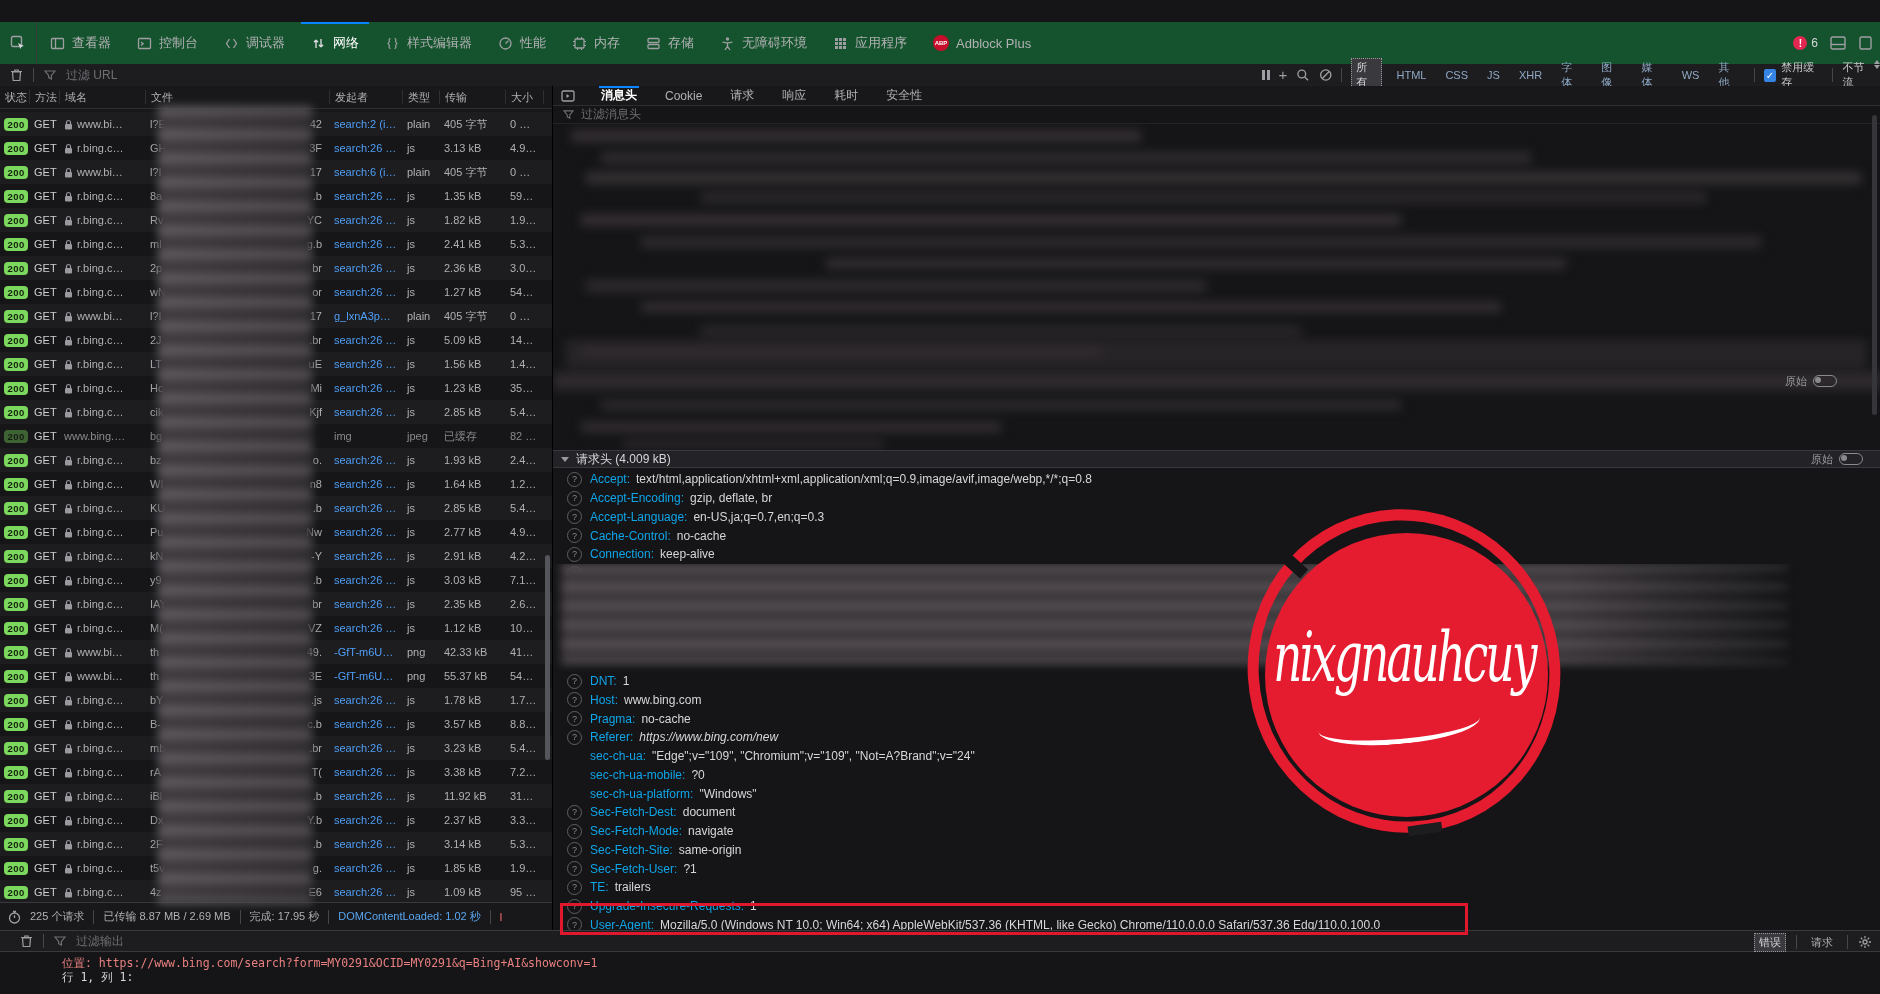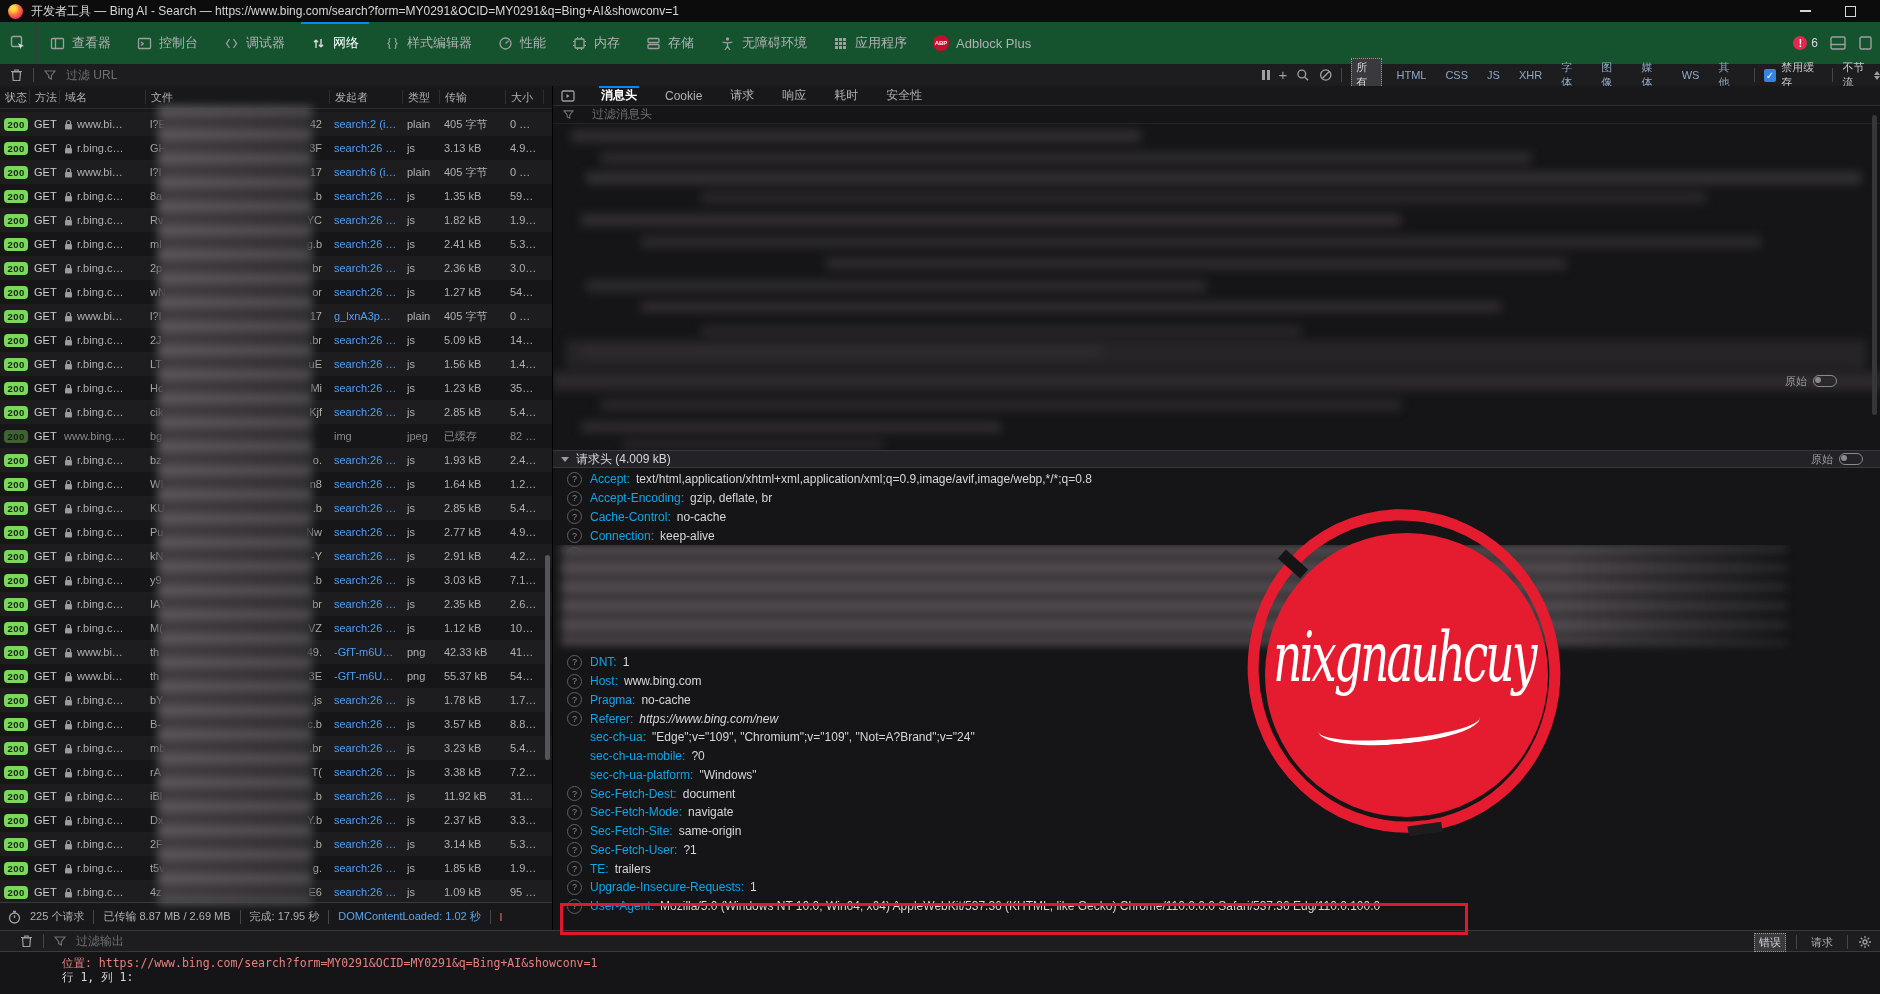--- a/index.html
+++ b/index.html
@@ -40,21 +40,21 @@
   .placeholder{color:#6f6f73;}
   .ntb-right{position:absolute;left:1262px;top:0;height:22px;display:flex;align-items:center;gap:9px;}
   .pauseic{display:flex;gap:2.5px;}
   .pauseic i{width:2.5px;height:10px;background:#9f9fa3;}
   .plus{color:#9f9fa3;font-size:15px;line-height:1;margin-top:-2px;}
   .chip{font-size:11px;color:#8fa8c4;padding:1px 4px;border:1px dotted transparent;}
   .chip.allsel{color:#d7d7db;background:#3a3a3e;border-color:#9a9a9e;}
   .cachebox{display:flex;align-items:center;gap:5px;color:#c8c8cc;font-size:11px;}
   .cb{width:13px;height:13px;background:#3584e4;border-radius:2px;color:#fff;font-size:10px;line-height:13px;text-align:center;}
   .cb::after{content:"✓";}
-  .throttle{display:flex;align-items:center;color:#c8c8cc;font-size:11px;}
+  .throttle{display:flex;align-items:flex-start;color:#c8c8cc;font-size:11px;}
   .updown{display:flex;flex-direction:column;gap:1px;}
   .updown i{width:0;height:0;border-left:3.5px solid transparent;border-right:3.5px solid transparent;}
   .updown .u{border-bottom:4px solid #9f9fa3;}
   .updown .d{border-top:4px solid #9f9fa3;}
 
   
   .leftpanel{left:0;top:86px;width:552px;height:844px;background:#18181a;overflow:hidden;}
   .thead,.nrow{display:grid;grid-template-columns:30px 30px 86px 184px 73px 37px 66px 38px;align-items:center;height:20px;}
   .thead{height:22px;background:#18181a;border-bottom:1px solid #2d2d33;color:#b1b1b3;font-size:11px;}
   .thead span{padding-left:5px;border-right:1px solid #2d2d33;height:14px;line-height:14px;overflow:hidden;white-space:nowrap;}
@@ -84,21 +84,21 @@
   .blue{color:#58a6f0;}
   .redtxt{color:#ff6d6d;}
 
   
   .rightpanel{left:552px;top:86px;width:1328px;height:844px;background:#151517;overflow:hidden;border-left:1px solid #000;}
   .dtabbar{position:absolute;left:0;top:0;width:1328px;height:20px;background:#18181a;border-bottom:1px solid #2d2d33;
     display:flex;align-items:center;gap:24px;padding-left:8px;box-sizing:border-box;font-size:12px;}
   .rtab{position:relative;color:#b1b1b3;padding:0 2px;height:20px;display:flex;align-items:center;}
   .rtab.active{color:#fff;font-weight:bold;}
   .rtab.active::before{content:"";position:absolute;top:0;left:0;right:0;height:2px;background:#0a84ff;}
-  .dfilter{position:absolute;left:0;top:20px;width:1328px;height:18px;display:flex;align-items:center;gap:18px;
+  .dfilter{position:absolute;left:0;top:20px;width:1328px;height:18px;display:flex;align-items:center;gap:7px;
     padding-left:10px;box-sizing:border-box;background:#151517;border-bottom:1px solid #232327;}
 
   
   .blurzone{position:absolute;left:0;top:38px;width:1328px;height:324px;overflow:hidden;filter:blur(5px);}
   .sm{position:absolute;border-radius:3px;}
   .respraw{position:absolute;left:1232px;top:286px;width:90px;height:18px;display:flex;align-items:center;gap:6px;
     font-size:11px;color:#9a9a9e;z-index:8;}
   .toggle{width:22px;height:10px;border:1px solid #8a8a8e;border-radius:6px;position:relative;flex:0 0 22px;}
   .toggle::before{content:"";position:absolute;left:1px;top:1px;width:6px;height:6px;border-radius:50%;background:#8a8a8e;}
 
@@ -148,28 +148,20 @@
     font-family:"DejaVu Serif",serif;font-style:italic;font-size:50px;letter-spacing:-3px;
     transform:scaleY(1.4) scaleX(.9);}
   .stamp .swash{position:absolute;left:70px;right:80px;bottom:86px;height:34px;border-bottom:5px solid #fff;
     border-radius:50%;transform:rotate(-5deg);}
 </style>
 </head>
 <body>
 
 <div class="screen">
 
-  <div class="abs titlebar">
-    <span class="fx-logo"></span>
-    <span class="title-text">开发者工具 — Bing AI - Search — https://www.bing.com/search?form=MY0291&amp;OCID=MY0291&amp;q=Bing+AI&amp;showconv=1</span>
-    <span class="winbtns">
-      <span class="btn-min"></span>
-      <span class="btn-restore"></span>
-    </span>
-  </div>
 
   <div class="abs tabsbar">
     <span class="tool-lead">
       <svg class="ic" width="16" height="16" viewBox="0 0 16 16">
           <rect x="1.5" y="1.5" width="10" height="10" rx="1.5" fill="none" stroke="#9f9fa3" stroke-width="1.4"></rect>
           <path d="M8 8l6 3-2.6.8L10.5 14z" fill="#d7d7db"></path>
         </svg>
     </span>
     <div class="dtab">
       <svg class="ic" width="15" height="15" viewBox="0 0 15 15">
@@ -1100,20 +1092,25 @@
     <span class="hname">Accept</span>
     <span class="hval">text/html,application/xhtml+xml,application/xml;q=0.9,image/avif,image/webp,*/*;q=0.8</span>
   </div>
         <div class="hrow">
     <span class="help"></span>
     <span class="hname">Accept-Encoding</span>
     <span class="hval">gzip, deflate, br</span>
   </div>
         <div class="hrow">
     <span class="help"></span>
+    <span class="hname">Accept-Language</span>
+    <span class="hval">en-US,ja;q=0.7,en;q=0.3</span>
+  </div>
+        <div class="hrow">
+    <span class="help"></span>
     <span class="hname">Cache-Control</span>
     <span class="hval">no-cache</span>
   </div>
         <div class="hrow">
     <span class="help"></span>
     <span class="hname">Connection</span>
     <span class="hval">keep-alive</span>
   </div>
         <div class="hrow blur-row">
     <span class="help"></span>

